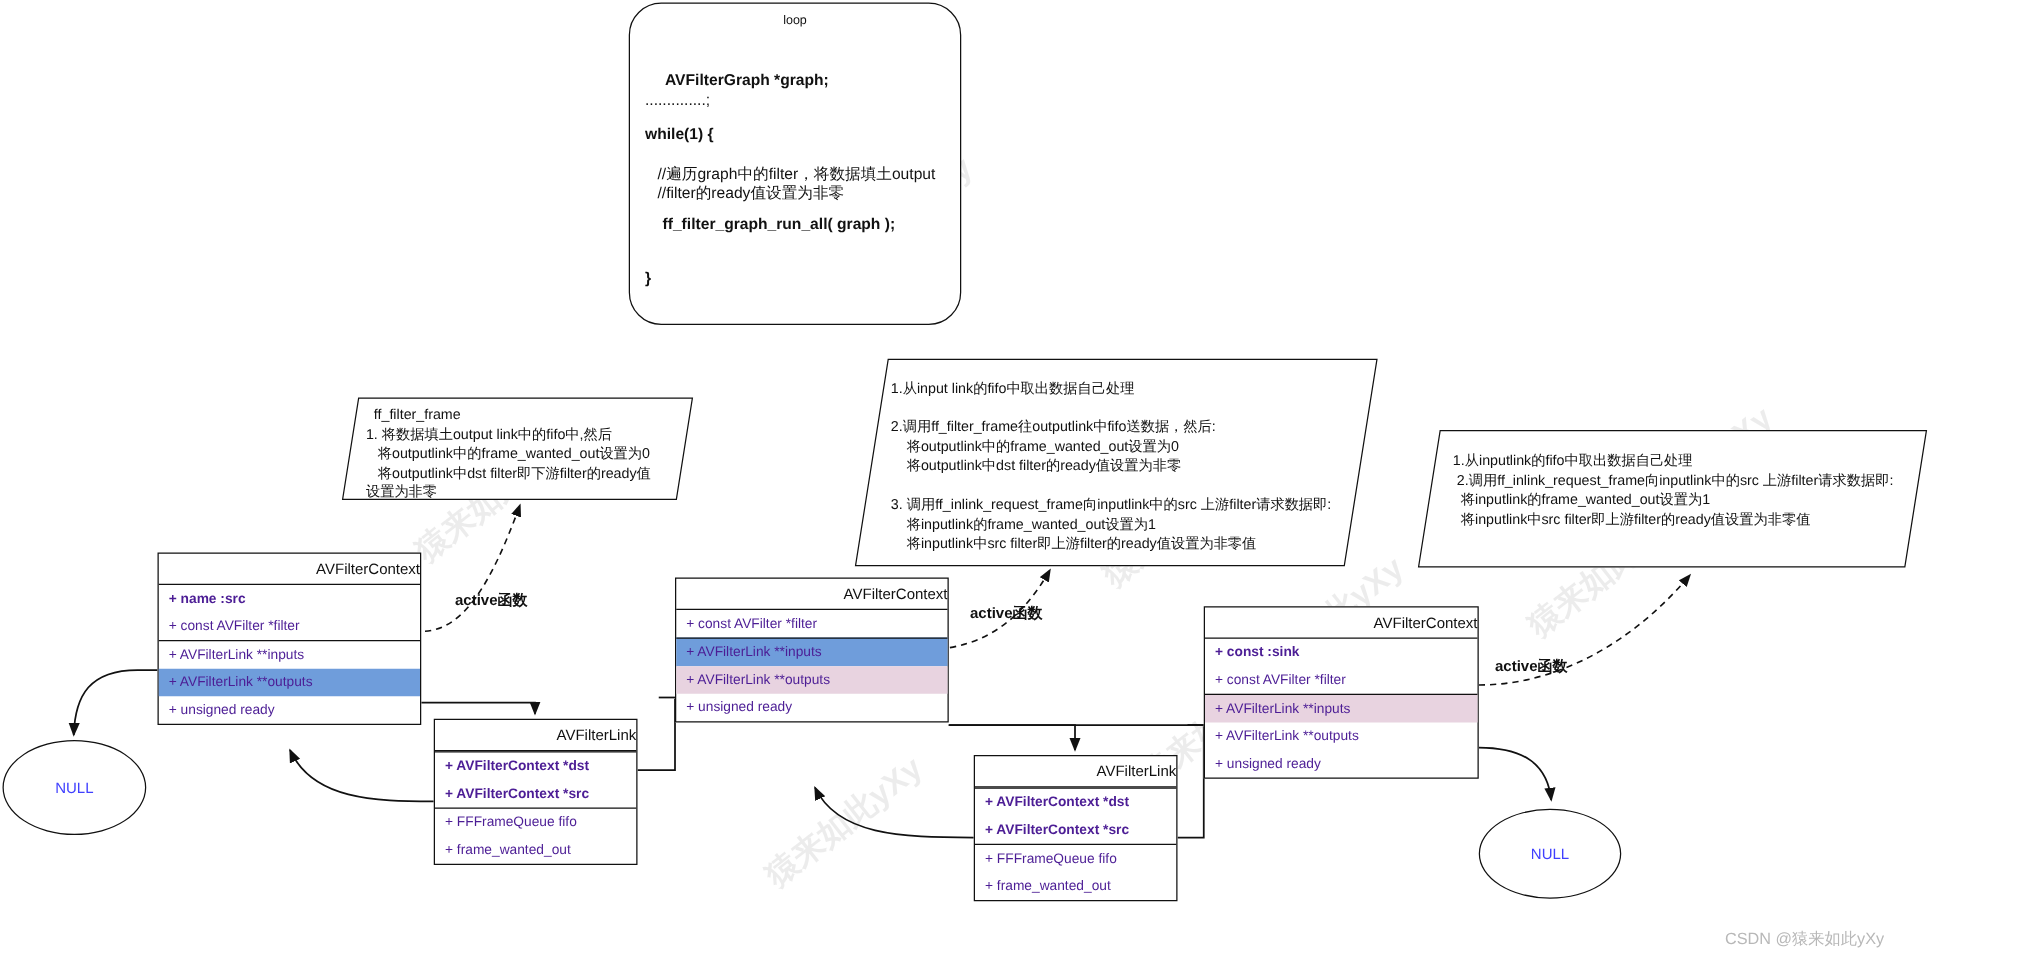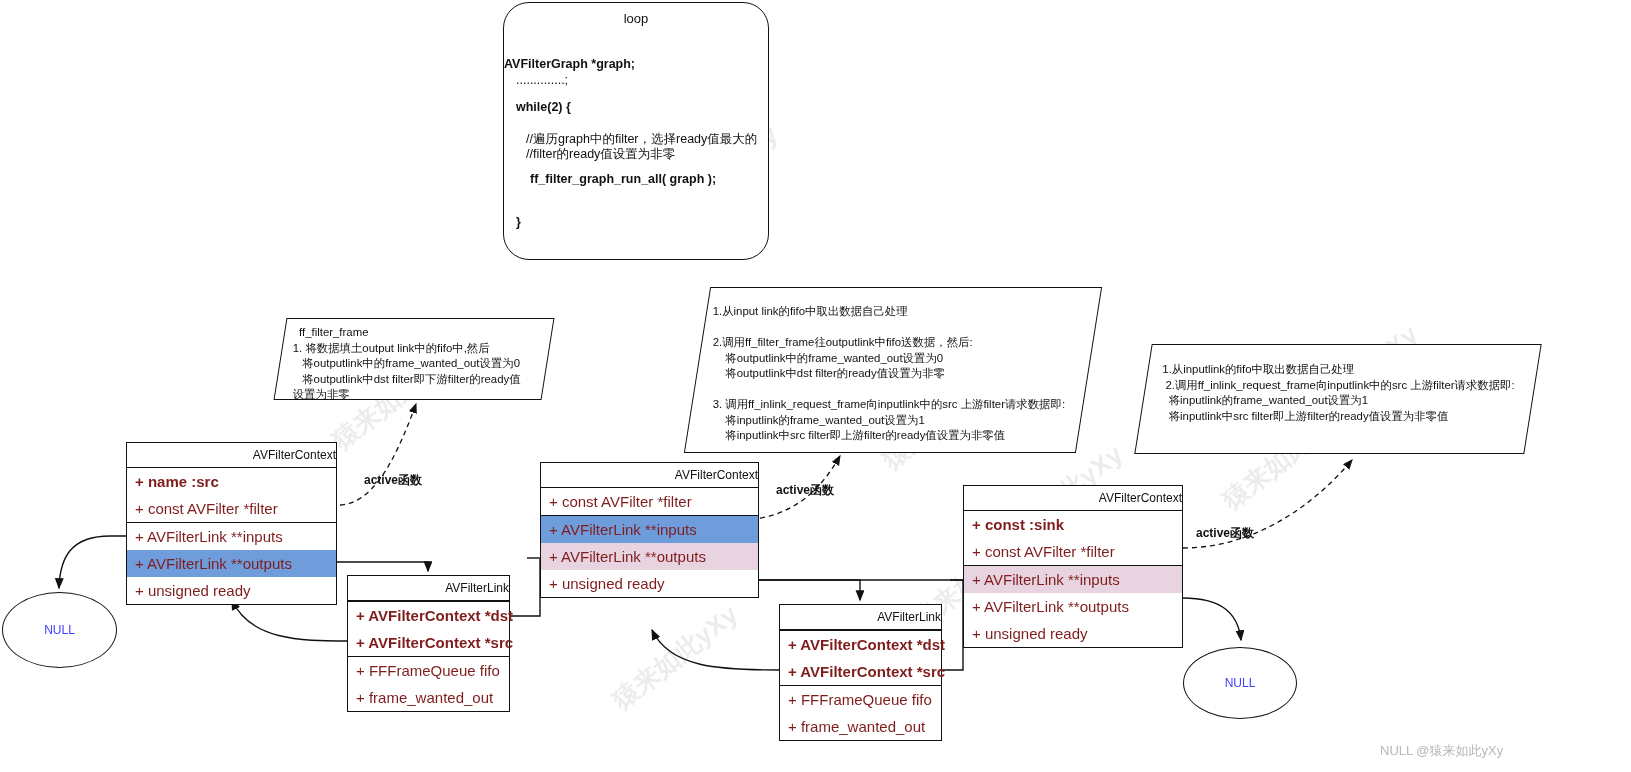--- a/index.html
+++ b/index.html
@@ -10,21 +10,21 @@
   }
   .abs{position:absolute;box-sizing:border-box;}
 
   
   #loop-note{
     left:503px;top:2px;width:266px;height:258px;
     border:1.6px solid #111;border-radius:26px;background:#fff;
   }
   #loop-title{
     position:absolute;top:8px;left:0;width:100%;text-align:center;
-    font-size:13px;color:#111;font-weight:400;
+    font-size:10px;color:#111;font-weight:400;
   }
   .loop-line{position:absolute;left:12px;font-size:12.5px;color:#111;white-space:pre;}
   .bold{font-weight:bold;}
 
   
   .note{
     background:#fff;border:1.4px solid #111;
     font-size:11.4px;color:#111;line-height:15.5px;
   }
   .note .ln{white-space:pre;display:block;}
@@ -47,21 +47,21 @@
   }
   #note-right .inner{transform:skewX(9deg);padding:17px 4px 0 16px;}
 
   
   .cls{background:#fff;border:1.3px solid #111;}
   .cls .hdr{
     text-align:right;font-size:12px;color:#111;
     padding:5px 0 5px;border-bottom:1.3px solid #111;
   }
   .cls .row{
-    font-size:15px;color:#7f1d1d;padding:5px 8px 5px 8px;white-space:nowrap;
+    font-size:11px;color:#4c1d95;padding:5px 8px 5px 8px;white-space:nowrap;
   }
   .cls .sep{border-top:1.3px solid #111;}
   .red{color:#ff0000;font-weight:bold;}
   .blue{color:#1414ff;}
   .bluebg{background:#6f9ddb;}
   .pinkbg{background:#e8d3e0;}
   .boldrow{font-weight:bold;}
 
   #ctx-src{left:126px;top:442px;width:211px;}
   #ctx-mid{left:540px;top:462px;width:219px;}
@@ -143,24 +143,24 @@
   <path d="M340,505 C370,503 392,470 416,404" fill="none" stroke="#111" stroke-width="1.3" stroke-dasharray="5,4" marker-end="url(#arrowd)"></path>
 
   <path d="M742,520 C790,518 818,494 840,456" fill="none" stroke="#111" stroke-width="1.3" stroke-dasharray="5,4" marker-end="url(#arrowd)"></path>
 
   <path d="M1183,548 C1250,548 1310,510 1352,460" fill="none" stroke="#111" stroke-width="1.3" stroke-dasharray="5,4" marker-end="url(#arrowd)"></path>
 </svg>
 
 <div class="abs" id="loop-note">
   <div id="loop-title">loop</div>
   <div id="loop-lines">
-      <div class="loop-line bold" style="top: 54px; left: 0;">AVFilterGraph *graph;</div>
+      <div class="loop-line bold" style="top: 54px; left: 28px;">AVFilterGraph *graph;</div>
       <div class="loop-line" style="top: 70px; left: 12px;">..............;</div>
-      <div class="loop-line bold" style="top: 97px; left: 12px;">while(2) {</div>
-      <div class="loop-line" style="top: 128px; left: 22px;">//遍历graph中的filter，选择ready值最大的</div>
+      <div class="loop-line bold" style="top: 97px; left: 12px;">while(1) {</div>
+      <div class="loop-line" style="top: 128px; left: 22px;">//遍历graph中的filter，将数据填土output</div>
       <div class="loop-line" style="top: 143px; left: 22px;">//filter的ready值设置为非零</div>
       <div class="loop-line bold" style="top: 169px; left: 26px;">ff_filter_graph_run_all( graph );</div>
       <div class="loop-line bold" style="top: 212px; left: 12px;">}</div>
     </div>
 </div>
 
 <div class="abs note" id="note-left">
   <div class="inner" id="note-left-body">
       <span class="ln">  ff_filter_frame</span>
       <span class="ln">1. 将数据填土output link中的fifo中,然后</span>
@@ -249,13 +249,13 @@
   <span>NULL</span>
 </div>
 <div class="abs nullnode" id="null-right">
   <span>NULL</span>
 </div>
 
 <div class="abs active-lbl" id="active-1">active函数</div>
 <div class="abs active-lbl" id="active-2">active函数</div>
 <div class="abs active-lbl" id="active-3">active函数</div>
 
-<div class="abs" id="credit">NULL @猿来如此yXy</div>
+<div class="abs" id="credit">CSDN @猿来如此yXy</div>
 
 </body></html>

